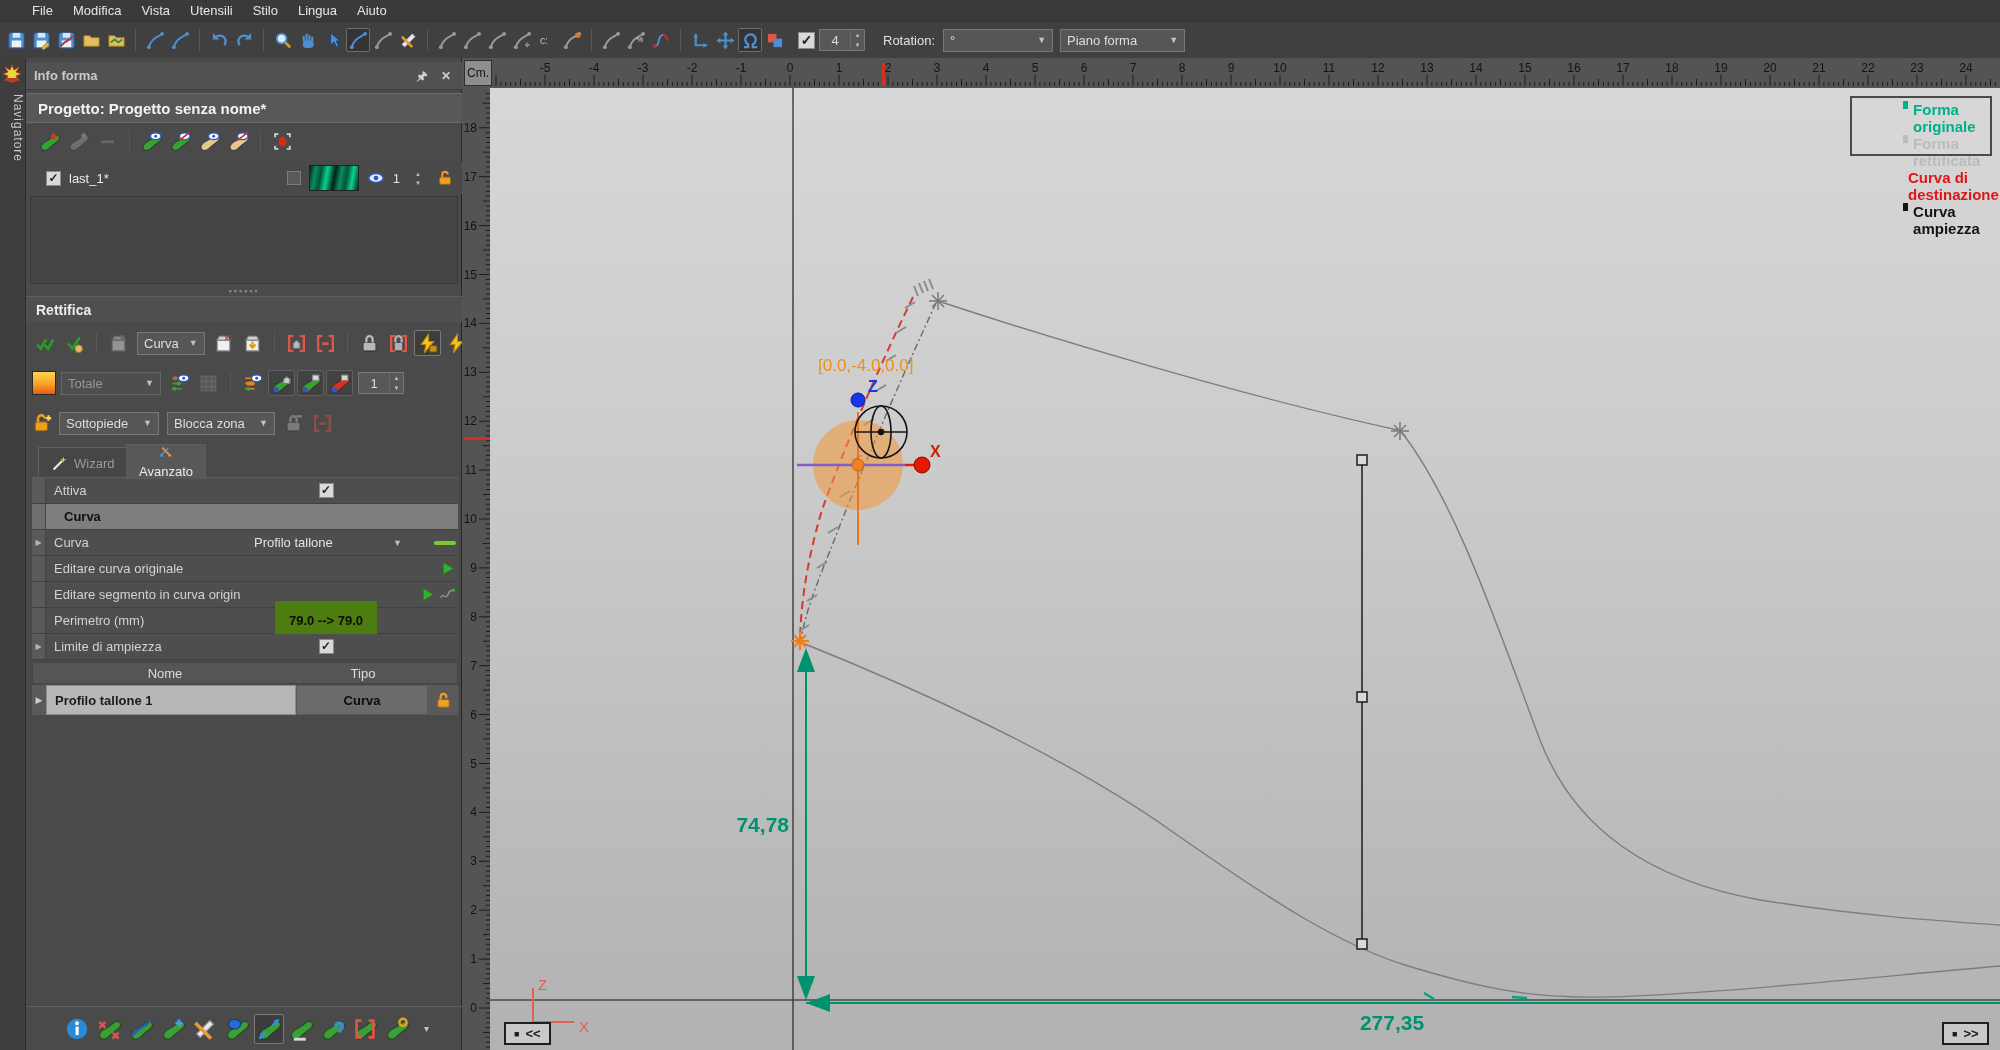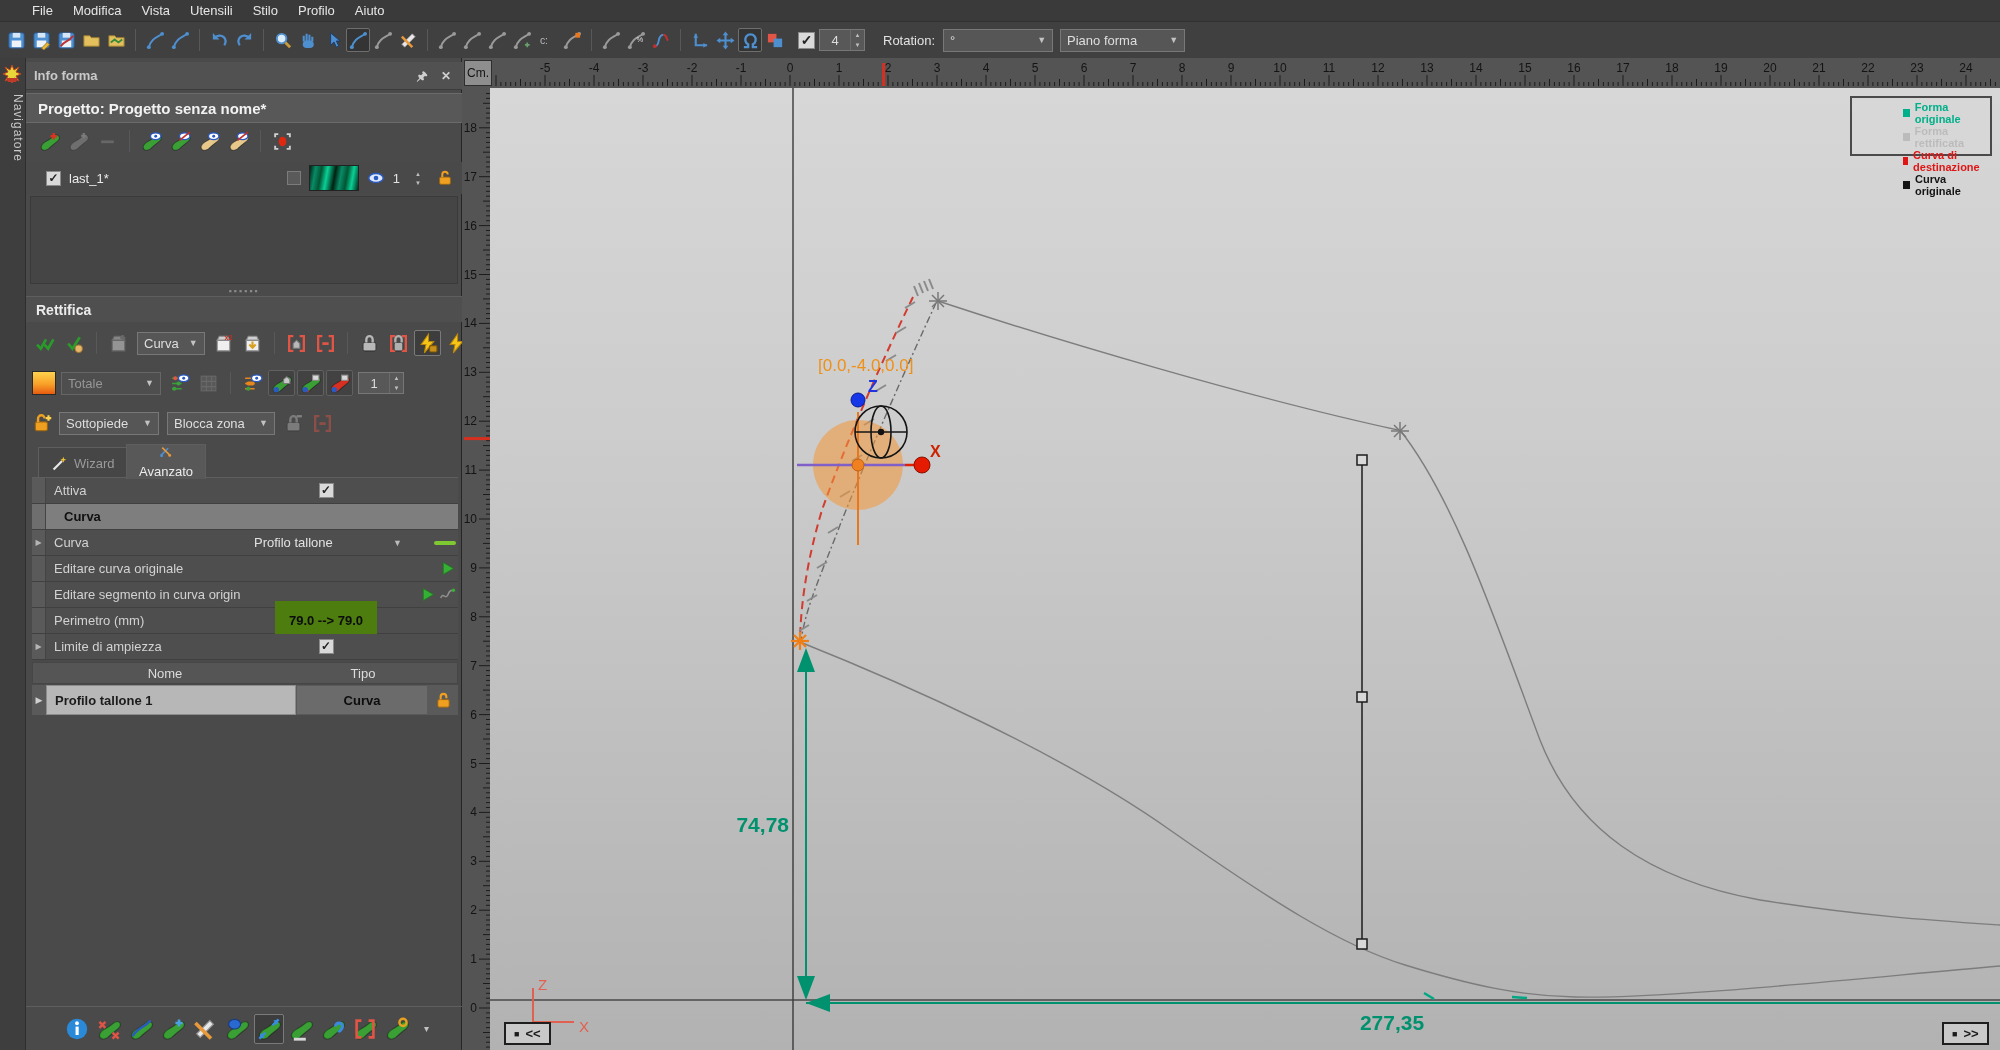--- a/index.html
+++ b/index.html
@@ -117,39 +117,39 @@
     border:1px solid #2e2e2e; color:#141414; font-size:12px; display:flex; align-items:center; justify-content:center; }
   #rulerLeft { left:462px; top:88px; width:28px; height:962px; background:#545454; }
 
   
   #canvas { left:490px; top:88px; width:1510px; height:962px;
     background:linear-gradient(180deg,#d7d7d7 0%,#cdcdcd 35%,#bcbcbc 75%,#b2b2b2 100%); }
 
   
   #legend { left:1850px; top:96px; width:142px; height:60px; background:#d7d7d7; border:2px solid #4a4a4a;
     padding:3px 5px; display:flex; flex-direction:column; justify-content:space-around; }
-  .lg-item { display:flex; align-items:center; gap:5px; font-size:11px; font-weight:bold;padding-left:46px; }
+  .lg-item { display:flex; gap:5px; font-size:15px; font-weight:bold;padding-left:46px; }
   .lg-sq { width:8px; height:8px; }
   .lg-item.faded { opacity:.35; }
 
   
   .navbtn { height:23px; background:#c9c9c9; border:2px solid #1e1e1e; color:#1a1a1a;
     display:flex; align-items:center; gap:6px; padding:0 8px; font-weight:bold; font-size:13px; }
   .navbtn .mk { font-size:9px; }
 </style>
 </head>
 <body>
 
 <div id="menubar" class="abs">
     <span class="menu-item">File</span>
     <span class="menu-item">Modifica</span>
     <span class="menu-item">Vista</span>
     <span class="menu-item">Utensili</span>
     <span class="menu-item">Stilo</span>
-    <span class="menu-item">Profilo</span>
+    <span class="menu-item">Lingua</span>
     <span class="menu-item">Aiuto</span>
   </div>
 <div id="toolbar" class="abs">
   <div id="tbIcons" style="display:flex;align-items:center;gap:1px;">
       <span class="tbtn">
         <svg viewBox="0 0 20 20">
           <rect x="2" y="2" width="16" height="16" rx="2" fill="#4e8fd0" stroke="#2c5c96"></rect>
           <rect x="6" y="2" width="8" height="5" fill="#d7e6f6"></rect>
           <rect x="5" y="10" width="10" height="7" fill="#eef3f9"></rect>
         </svg>
@@ -1495,21 +1495,21 @@
     <div class="lg-item faded">
       <span class="lg-sq" style="background:#8a8a8a"></span>
       <span style="color:#8a8a8a">Forma rettificata</span>
     </div>
     <div class="lg-item">
       <span class="lg-sq" style="background:#e01616"></span>
       <span style="color:#e01616">Curva di destinazione</span>
     </div>
     <div class="lg-item">
       <span class="lg-sq" style="background:#141414"></span>
-      <span style="color:#141414">Curva originale</span>
+      <span style="color:#141414">Curva ampiezza</span>
     </div>
   </div>
 
 <div class="navbtn abs" style="left:504px; top:1022px;">
   <span class="mk">■</span>
     <span>&lt;&lt;</span>
 </div>
 <div class="navbtn abs" style="left:1942px; top:1022px;">
   <span class="mk">■</span>
     <span>&gt;&gt;</span>

